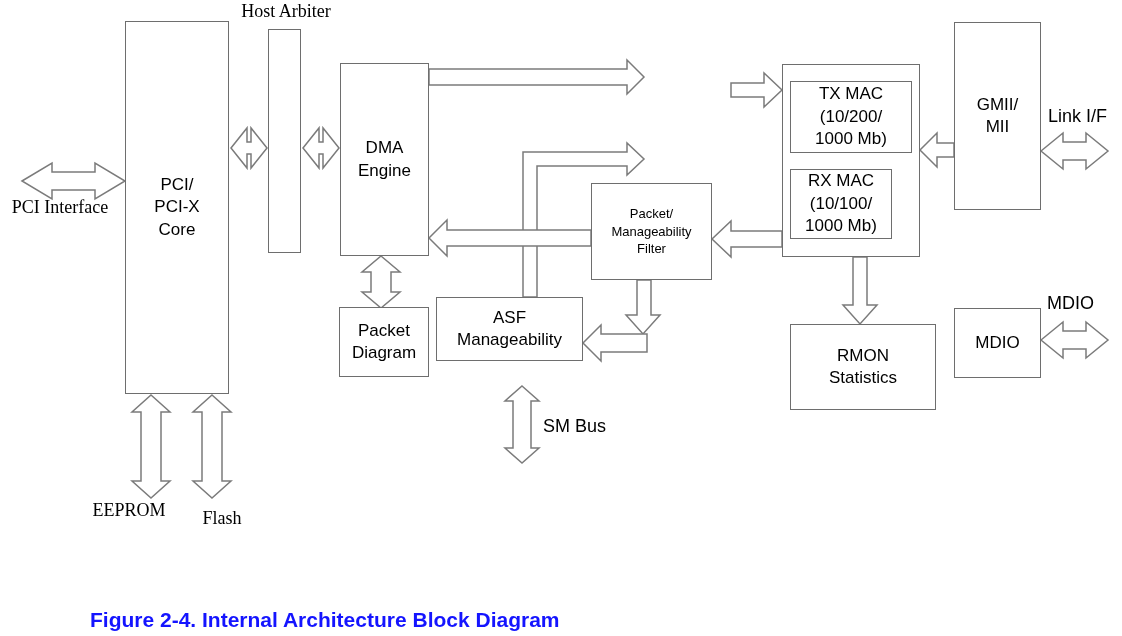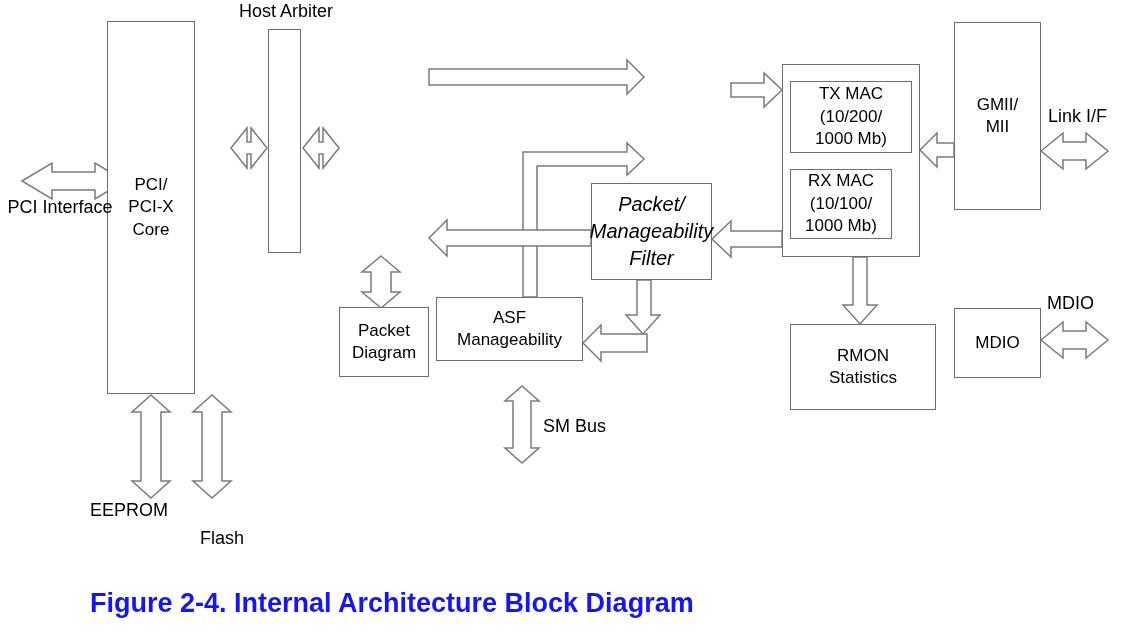--- a/index.html
+++ b/index.html
@@ -12,29 +12,29 @@
     overflow:hidden;
   }
   .arrows{position:absolute;left:0;top:0;z-index:1;}
   .arrows path{fill:#ffffff;stroke:#7b7b7b;stroke-width:1.5;}
   .block{
     position:absolute;box-sizing:border-box;z-index:2;
     border:1.5px solid #6e6e6e;background:#ffffff;
     display:flex;align-items:center;justify-content:center;
     text-align:center;font-size:17px;line-height:1.32;
   }
-  .block.small{font-size:20px;line-height:1.35;font-style:italic;}
+  .block.small{font-size:13px;line-height:1.35;}
   .block-label{white-space:pre-line;}
   .ext-label{
     position:absolute;z-index:3;font-size:18px;white-space:nowrap;
   }
-  .ext-label.center{text-align:center;}
+  .ext-label.center{text-align:center;font-family:Liberation Serif, serif;}
   #caption{
-    position:absolute;left:90px;top:588px;z-index:3;
-    font-size:27px;font-weight:bold;color:#1414ff;white-space:nowrap;
+    position:absolute;left:90px;top:608px;z-index:3;
+    font-size:21px;font-weight:bold;color:#1414ff;white-space:nowrap;
   }
 </style>
 </head>
 <body>
 
 <div id="canvas">
 
   <svg class="arrows" width="1122" height="636" viewBox="0 0 1122 636">
 
     <path d="M 523 297 L 523 152 L 627 152 L 627 143 L 644 159 L 627 175 L 627 166 L 537 166 L 537 297 Z"></path>
@@ -67,28 +67,32 @@
 
     <path d="M 151 395 L 170 412 L 161 412 L 161 481 L 170 481 L 151 498 L 132 481 L 141 481 L 141 412 L 132 412 Z"></path>
 
     <path d="M 212 395 L 231 412 L 222 412 L 222 481 L 231 481 L 212 498 L 193 481 L 202 481 L 202 412 L 193 412 Z"></path>
 
     <path d="M 1041 151 L 1063 133 L 1063 142 L 1086 142 L 1086 133 L 1108 151 L 1086 169 L 1086 160 L 1063 160 L 1063 169 Z"></path>
 
     <path d="M 1041 340 L 1063 322 L 1063 331 L 1086 331 L 1086 322 L 1108 340 L 1086 358 L 1086 349 L 1063 349 L 1063 358 Z"></path>
   </svg>
 
-  <div class="block" style="left:107px;top:21px;width:88px;height:373px">
+  <div class="block" style="left:125px;top:21px;width:104px;height:373px">
     <span class="block-label">PCI/
 PCI-X
 Core</span>
   </div>
 
   <div class="block" style="left:268px;top:29px;width:33px;height:224px"></div>
 
+  <div class="block" style="left:340px;top:63px;width:89px;height:193px">
+    <span class="block-label">DMA
+Engine</span>
+  </div>
 
 
   <div class="block" style="left:782px;top:64px;width:138px;height:193px"></div>
 
   <div class="block" style="left:790px;top:81px;width:122px;height:72px">
     <span class="block-label">TX MAC
 (10/200/
 1000 Mb)</span>
   </div>
 
@@ -124,20 +128,20 @@
 Statistics</span>
   </div>
 
   <div class="block" style="left:954px;top:308px;width:87px;height:70px">
     <span class="block-label">MDIO</span>
   </div>
 
   <div class="ext-label center" style="left:230px;top:1px;width:112px">Host Arbiter</div>
   <div class="ext-label center" style="left:0px;top:197px;width:120px">PCI Interface</div>
   <div class="ext-label center" style="left:82px;top:500px;width:94px">EEPROM</div>
-  <div class="ext-label center" style="left:190px;top:528px;width:64px">Flash</div>
+  <div class="ext-label center" style="left:190px;top:508px;width:64px">Flash</div>
   <div class="ext-label" style="left:543px;top:416px">SM Bus</div>
   <div class="ext-label" style="left:1048px;top:106px">Link I/F</div>
   <div class="ext-label" style="left:1047px;top:293px">MDIO</div>
 
   <div id="caption">Figure 2-4. Internal Architecture Block Diagram</div>
 
 </div>
 
 </body></html>

